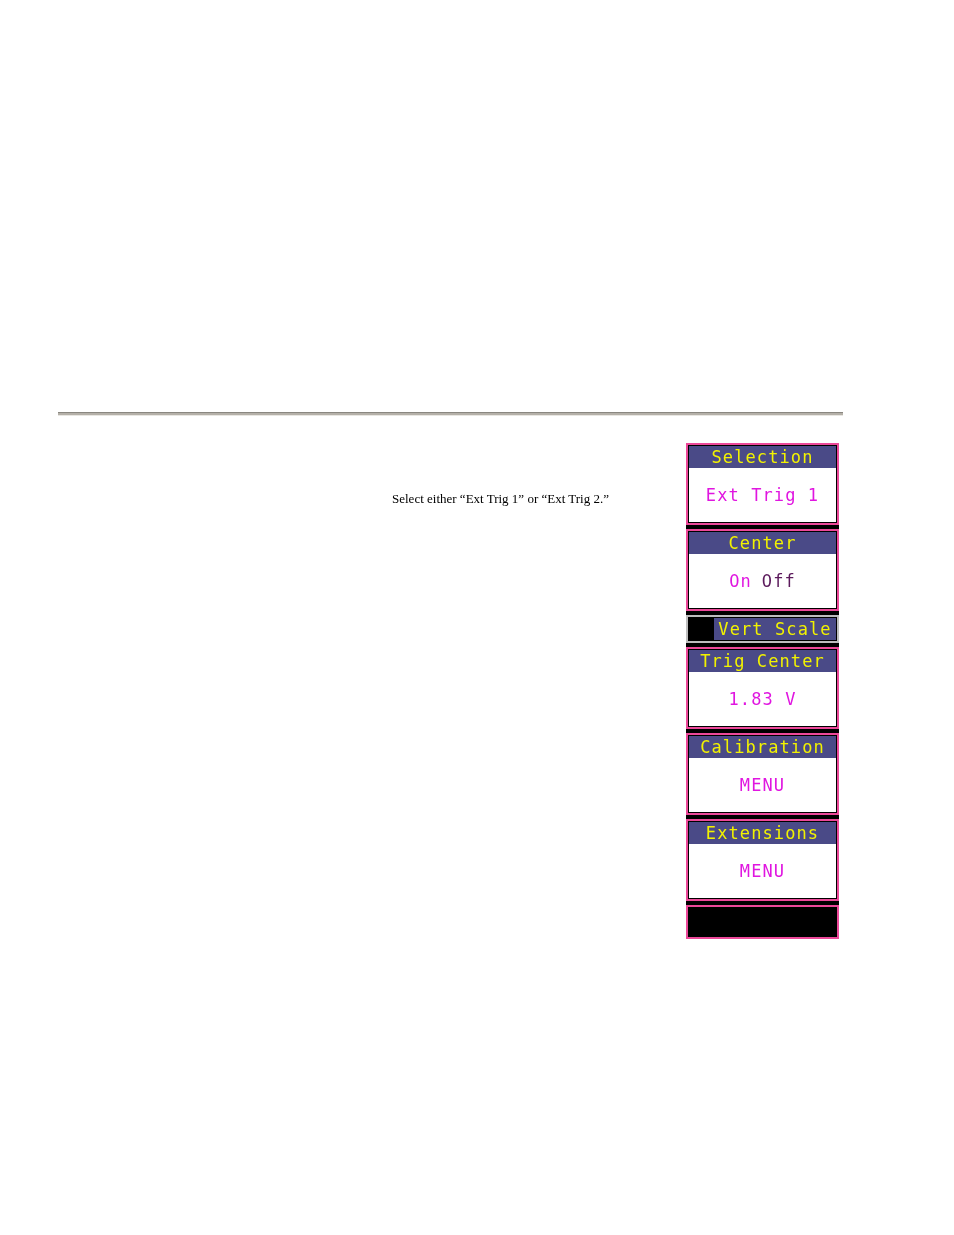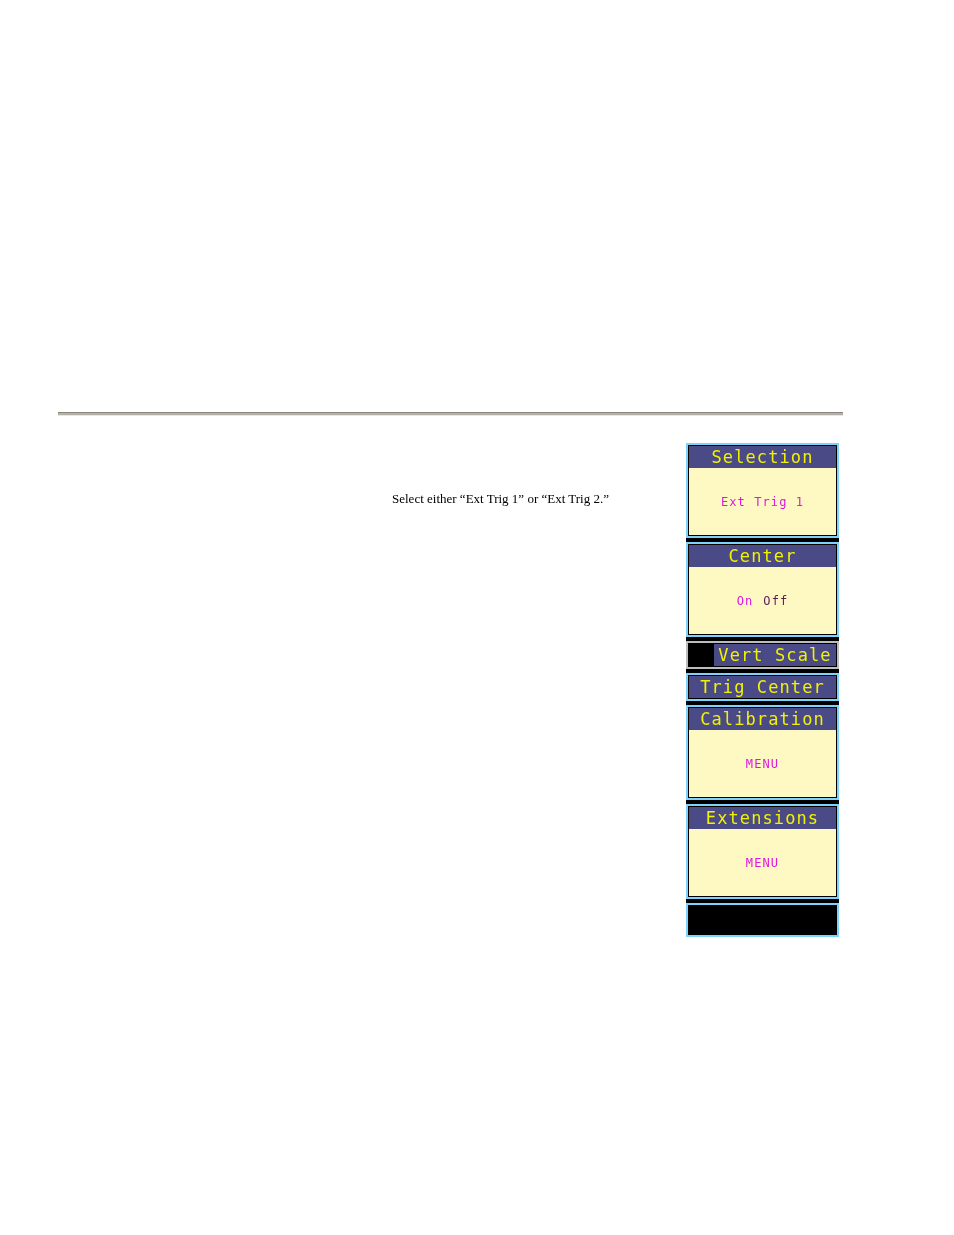--- a/index.html
+++ b/index.html
@@ -45,21 +45,21 @@
   .panel {
     position: absolute;
     left: 686px;
     top: 443px;
     width: 153px;
     background: #000000;
     font-family: "DejaVu Sans Mono", monospace;
   }
 
   .group {
-    border: 2px solid #7dd3fc;
+    border: 2px solid #ec4899;
     background: #000000;
     box-sizing: border-box;
     margin-bottom: 4px;
     padding: 1px;
   }
   .group.selected {
     border-color: #bdbdbd;
     padding-left: 26px;
   }
   .group.last {
@@ -74,25 +74,25 @@
     height: 22px;
     text-align: center;
     letter-spacing: 1.1px;
     font-family: "DejaVu Sans Mono", monospace;
     box-sizing: border-box;
     overflow: hidden;
     white-space: nowrap;
   }
 
   .group-value {
-    background: #fef9c3;
+    background: #ffffff;
     color: #e016e0;
-    font-size: 12px;
+    font-size: 17px;
     line-height: 20px;
-    height: 67px;
+    height: 54px;
     display: flex;
     align-items: center;
     justify-content: center;
     letter-spacing: 1.1px;
     font-family: "DejaVu Sans Mono", monospace;
     white-space: nowrap;
     box-sizing: border-box;
   }
 
   .group-value .dim {
@@ -128,20 +128,21 @@
       <span class="opt dim">Off</span>
     </div>
   </div>
 
   <div class="group selected">
     <div class="group-header">Vert Scale</div>
   </div>
 
   <div class="group">
     <div class="group-header">Trig Center</div>
+    <div class="group-value">1.83 V</div>
   </div>
 
   <div class="group">
     <div class="group-header">Calibration</div>
     <div class="group-value">MENU</div>
   </div>
 
   <div class="group">
     <div class="group-header">Extensions</div>
     <div class="group-value">MENU</div>

